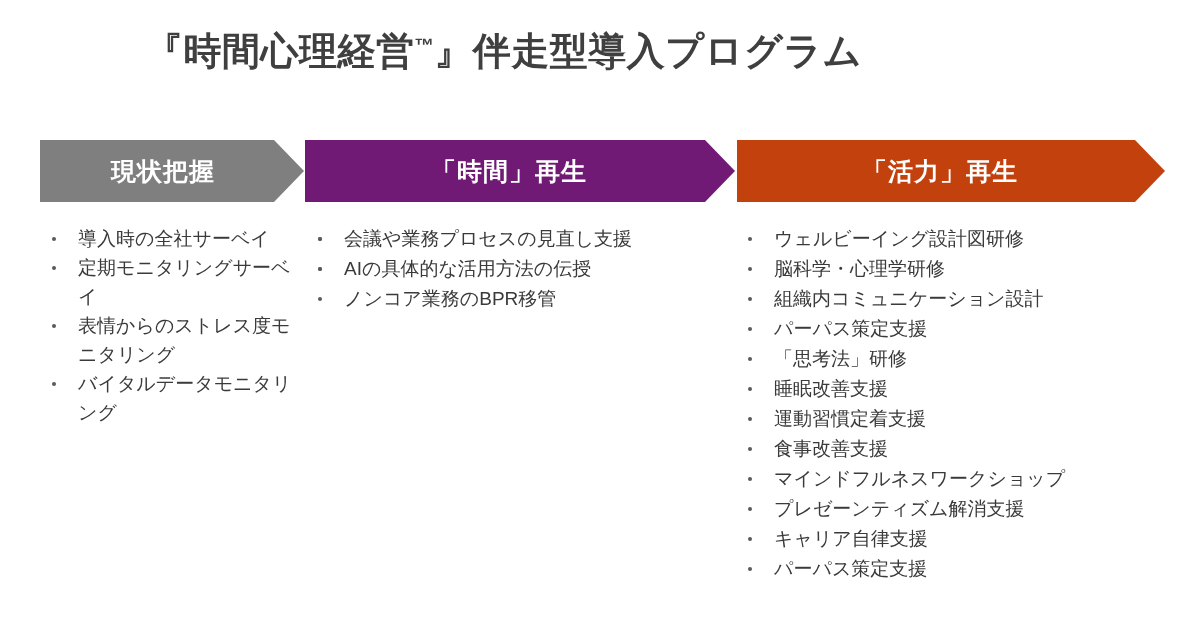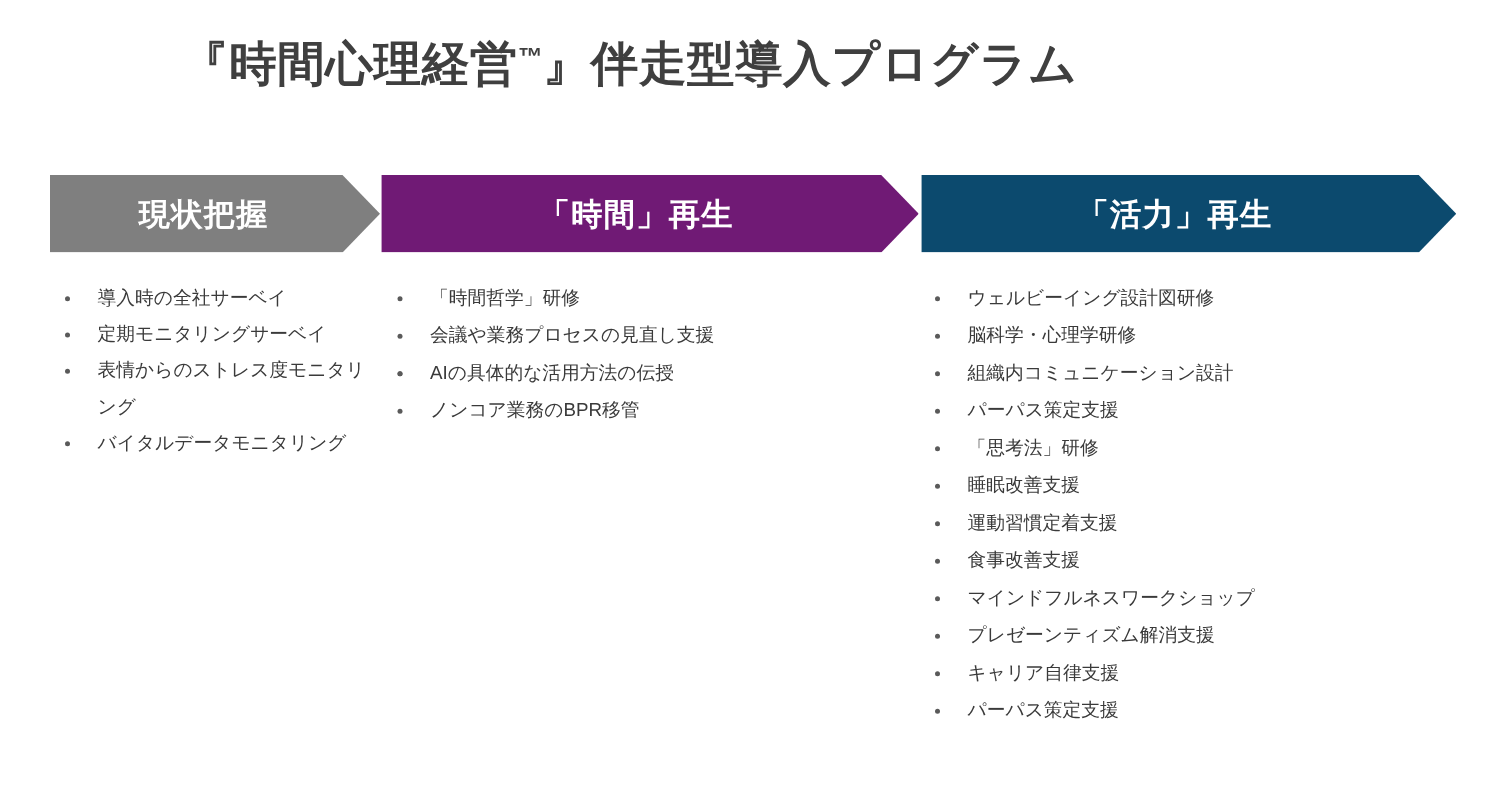--- a/index.html
+++ b/index.html
@@ -87,21 +87,21 @@
   #banner-2 {
     left: 305px;
     width: 430px;
     background: #701a75;
   }
   #banner-2 .banner-label { padding-right: 22px; }
 
   #banner-3 {
     left: 737px;
     width: 428px;
-    background: #0c4a6e;
+    background: #c2410c;
   }
   #banner-3 .banner-label { padding-right: 22px; }
 
   
   #columns {
     position: absolute;
     left: 0;
     top: 224px;
     width: 1200px;
   }
@@ -115,21 +115,21 @@
 
   .bullet-list {
     list-style: none;
     margin: 0;
     padding: 0;
   }
   .bullet-item {
     position: relative;
     padding-left: 34px;
     color: #3a3a3a;
-    font-size: 15px;
+    font-size: 19px;
     line-height: 30px;
     margin-bottom: 0px;
   }
   .bullet-item .dot {
     position: absolute;
     left: 8px;
     top: 13px;
     width: 4px;
     height: 4px;
     border-radius: 50%;
@@ -181,21 +181,20 @@
           <span class="dot"></span>
           <span>バイタルデータモニタリング</span>
         </li>
       </ul>
     </div>
 
     <div class="column" id="column-2">
       <ul class="bullet-list">
         <li class="bullet-item">
           <span class="dot"></span>
-          <span>「時間哲学」研修</span>
         </li>
         <li class="bullet-item">
           <span class="dot"></span>
           <span>会議や業務プロセスの見直し支援</span>
         </li>
         <li class="bullet-item">
           <span class="dot"></span>
         </li>
         <li class="bullet-item">
           <span class="dot"></span>

